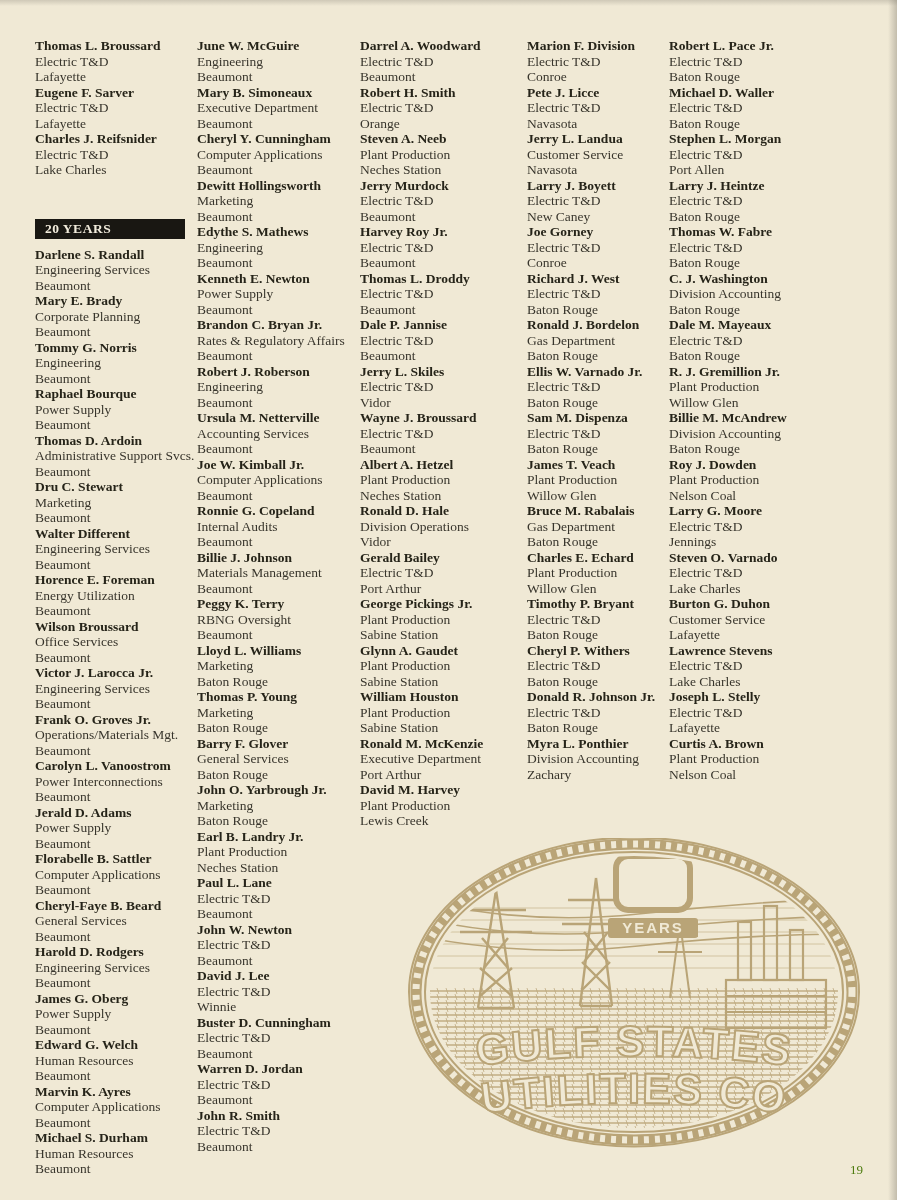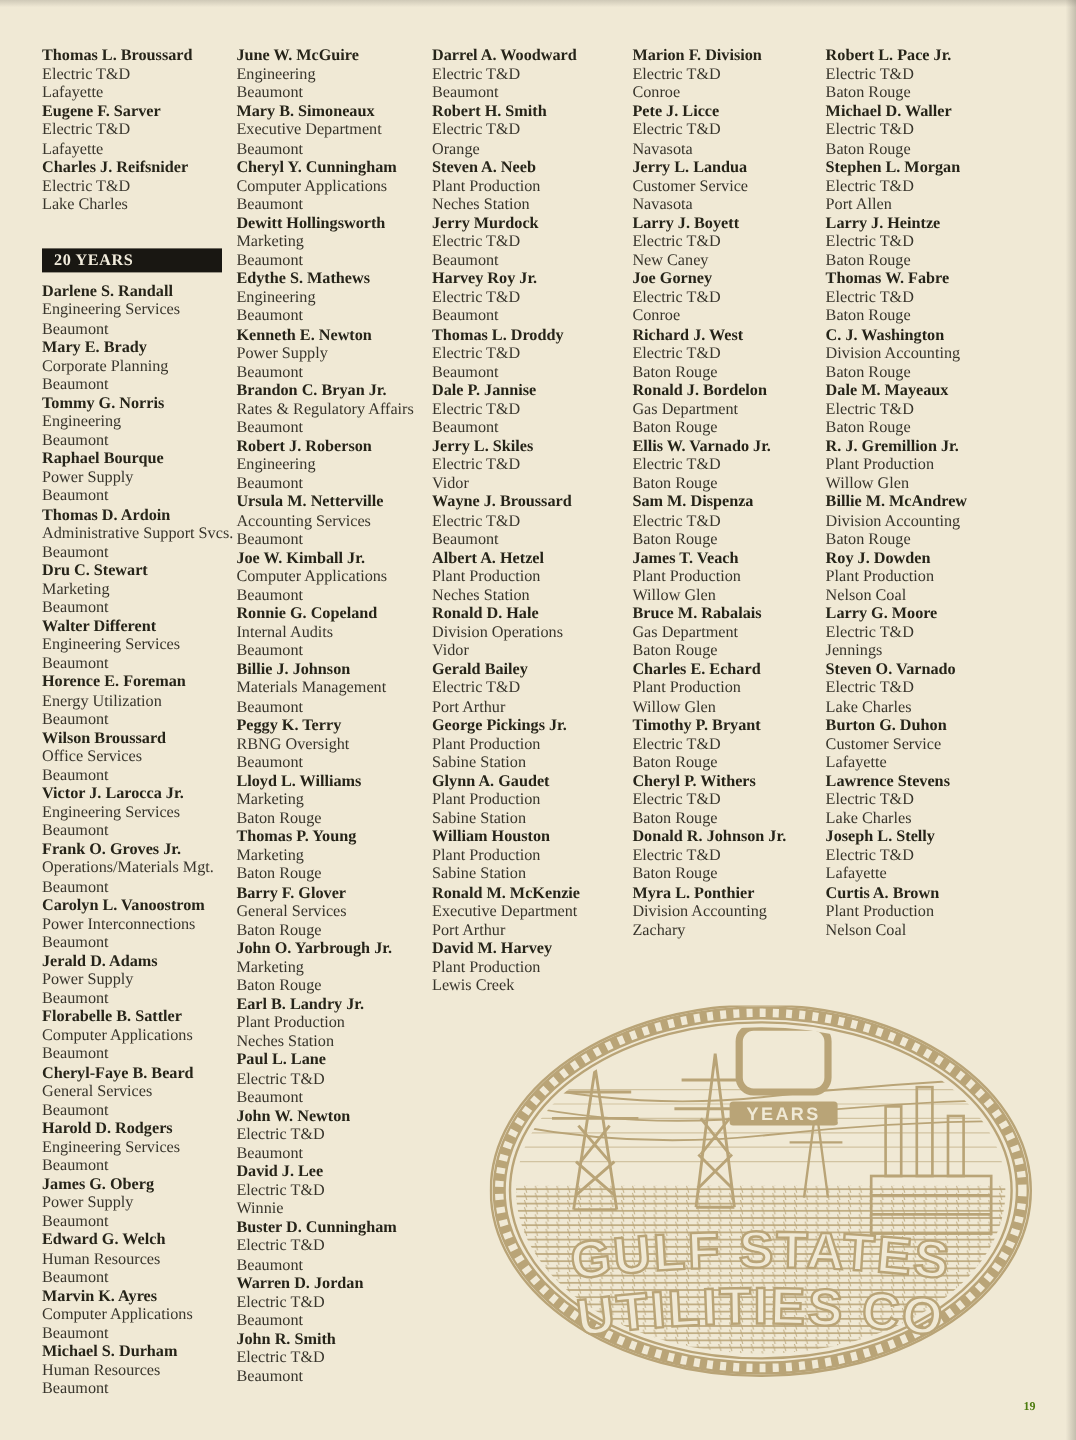--- a/index.html
+++ b/index.html
@@ -8,27 +8,27 @@
     background:#f0e9d5;
     font-family:"Liberation Serif","DejaVu Serif",serif;
     color:#2e2c25;
   }
   .page{position:absolute;inset:0;}
   .col{position:absolute;top:38px;width:168px;}
   .entry{margin:0;}
   .entry .name{font-weight:bold;font-size:13.5px;line-height:15.5px;white-space:nowrap;color:#262419;}
   .entry .dept,.entry .loc{font-size:13.5px;line-height:15.5px;white-space:nowrap;color:#38352c;}
   .banner{
-    margin-top:29px;margin-bottom:8px;
+    margin-top:41px;margin-bottom:8px;
     background:#191712;color:#f2ecdc;
     font-weight:bold;font-size:13.5px;line-height:17px;
     width:140px;padding:1px 0 2px 10px;letter-spacing:.5px;
   }
   .logo-wrap{position:absolute;left:408px;top:838px;width:452px;height:312px;}
-  .page-number{position:absolute;right:34px;bottom:22px;font-weight:bold;font-size:10px;color:#4d7c0f;}
+  .page-number{position:absolute;right:34px;bottom:22px;font-weight:normal;font-size:13px;color:#4d7c0f;}
   .scan-edge{position:absolute;top:0;right:0;width:9px;height:100%;
     background:linear-gradient(to right,rgba(110,105,95,0),rgba(110,105,95,.35));}
   .scan-top{position:absolute;top:0;left:0;width:100%;height:6px;
     background:linear-gradient(to bottom,rgba(110,105,95,.25),rgba(110,105,95,0));}
 </style>
 </head>
 <body>
 
 <div class="page">
 
@@ -434,21 +434,21 @@
         <div class="name">Donald R. Johnson Jr.</div>
         <div class="dept">Electric T&amp;D</div>
         <div class="loc">Baton Rouge</div>
       </div>
       <div class="entry">
         <div class="name">Myra L. Ponthier</div>
         <div class="dept">Division Accounting</div>
         <div class="loc">Zachary</div>
       </div>
     </div>
-  <div class="col" style="left:688px">
+  <div class="col" style="left:669px">
       <div class="entry">
         <div class="name">Robert L. Pace Jr.</div>
         <div class="dept">Electric T&amp;D</div>
         <div class="loc">Baton Rouge</div>
       </div>
       <div class="entry">
         <div class="name">Michael D. Waller</div>
         <div class="dept">Electric T&amp;D</div>
         <div class="loc">Baton Rouge</div>
       </div>

